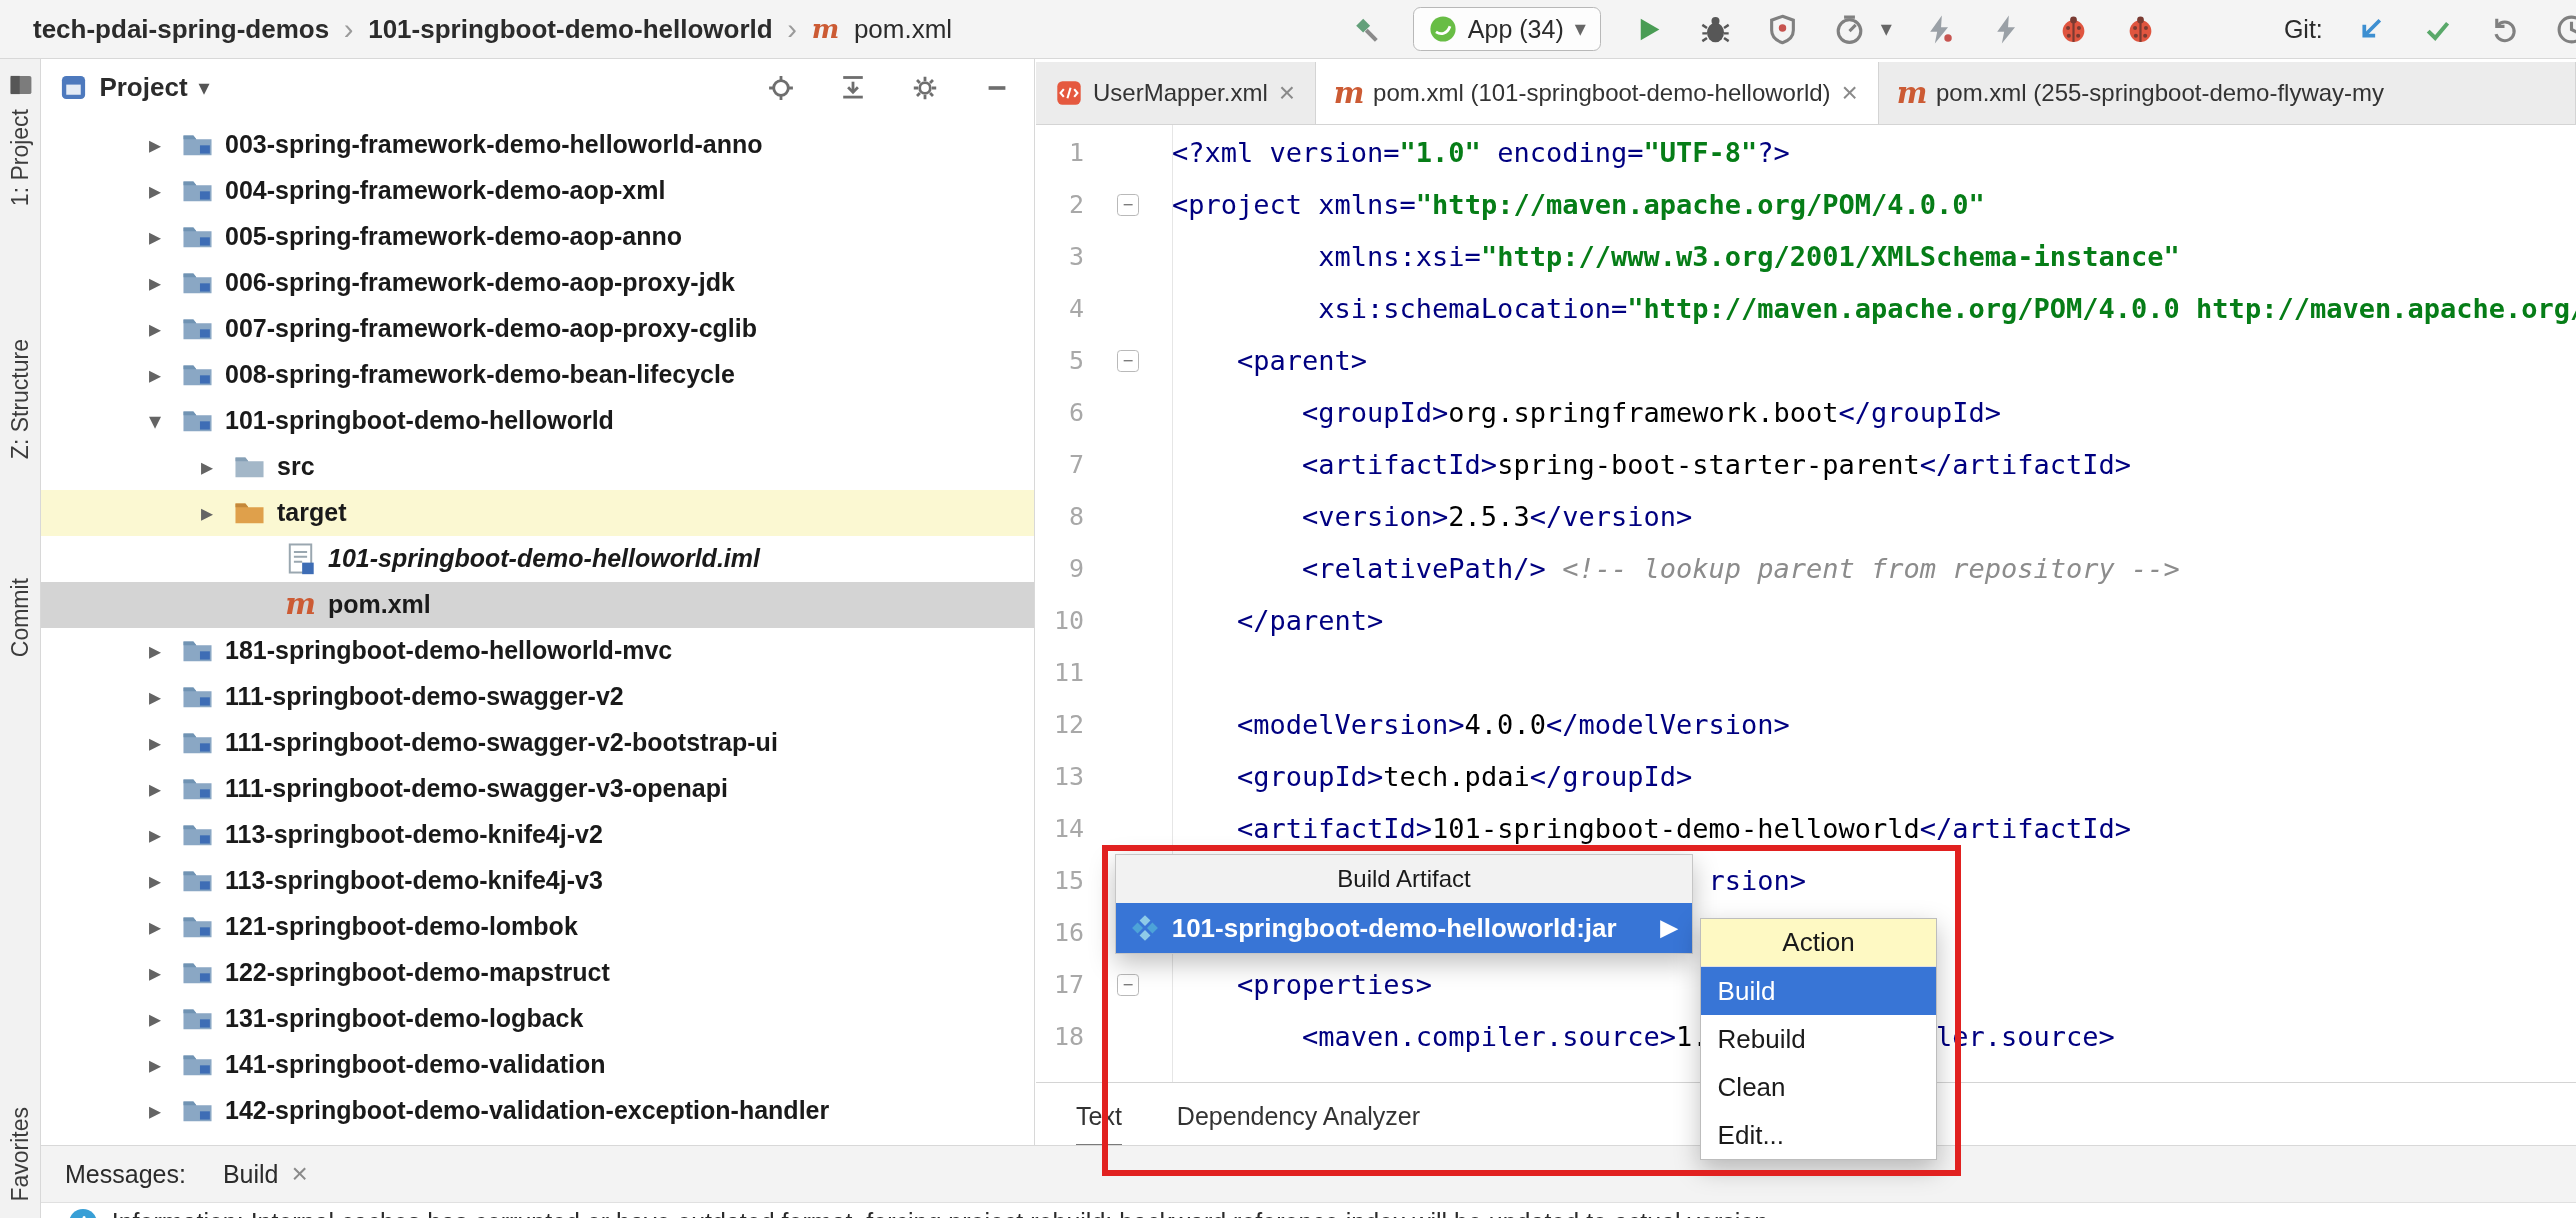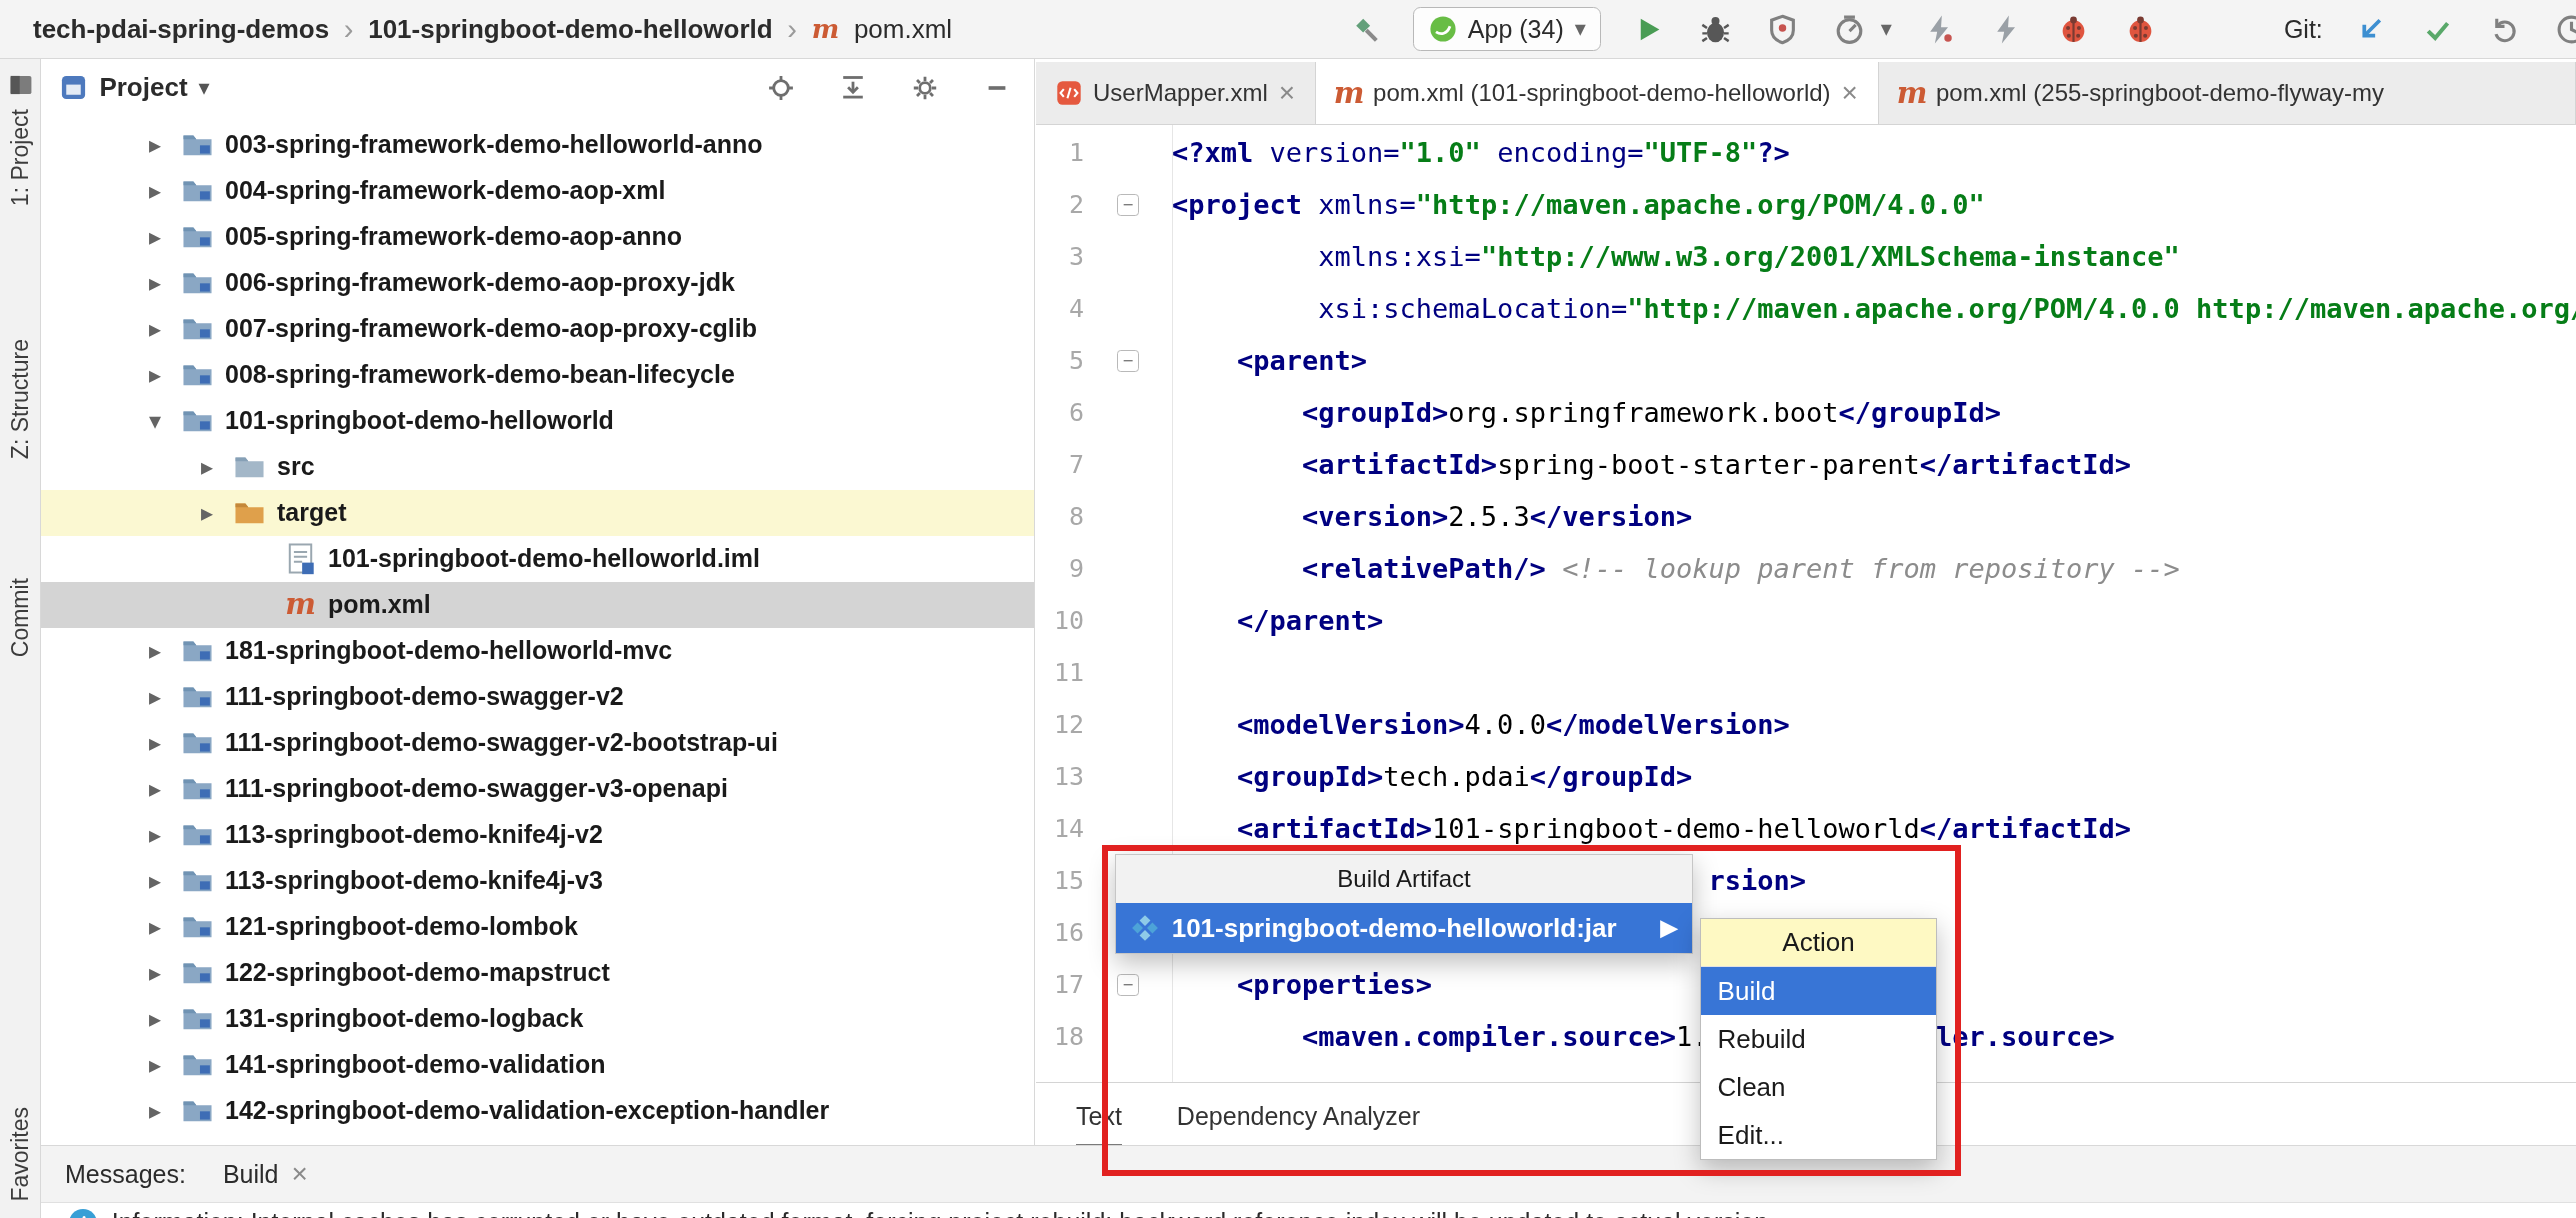--- a/index.html
+++ b/index.html
@@ -56,21 +56,21 @@
   .tab .ticon{width:26px;height:26px;margin-right:0}
   .tab .ticon svg{width:26px;height:26px}
   .tclose{color:#8a8a8a;font-size:28px;line-height:1}
   .codearea{position:absolute;left:0;top:63px;right:0;bottom:67px;overflow:hidden;padding-top:1.8px}
   .codearea::before{content:"";position:absolute;left:136px;top:0;bottom:0;width:0.9px;background:#e6e6e6}
   .cline{display:flex;height:52px;align-items:center;white-space:pre;font-family:"DejaVu Sans Mono",monospace;font-size:27px}
   .lnum{width:48px;flex:none;text-align:right;color:#a8a8a8;font-size:25px}
   .fold{width:88px;flex:none;display:flex;align-items:center;justify-content:center}
   .foldbox{width:22px;height:22px;border:0.9px solid #b9b9b9;border-radius:3.7px;background:#fff;color:#777;font-size:18.4px;line-height:20px;text-align:center;font-family:"Liberation Sans",sans-serif}
   .ctext{flex:none}
-  .c-t{color:#000080;font-weight:700}
+  .c-t{color:#000080;font-weight:400}
   .c-a{color:#000080}
   .c-v{color:#067d17;font-weight:700}
   .c-x{color:#000}
   .c-c{color:#8c8c8c;font-style:italic}
   .btabs{position:absolute;left:0;bottom:0;right:0;height:67px;background:#fff;border-top:0.9px solid #d4d4d4;display:flex;align-items:stretch;padding-left:40px;gap:55px}
   .btab{display:flex;align-items:center;font-size:25px;color:#333;border-bottom:5.5px solid transparent;padding-top:5.5px}
   .btab.sel{border-bottom-color:#7a7a7a}
 
   
   .messages{position:absolute;left:41px;top:1145px;width:2535px;height:57px;background:#f3f3f3;border-top:0.9px solid #d8d8d8;display:flex;align-items:center;padding-left:24px;gap:37px;font-size:25px;color:#2b2b2b}
@@ -363,21 +363,21 @@
         <div class="trow hl" style="padding-left: 140px;">
           <span class="arr">▸</span>
           <span class="ticon">
             <svg viewBox="0 0 20 20">
               <path d="M1.5 4.5h6l1.8 2.3h9.2V16.5H1.5z" fill="#dfa04b"></path>
               <path d="M1.5 4.5h6l1.8 2.3H1.5z" fill="#c4883a"></path>
             </svg>
           </span>
           <span>target</span>
         </div>
-        <div class="trow" style="padding-left: 191px;">
+        <div class="trow" style="padding-left: 191px; font-style: italic;">
           <span class="arr"></span>
           <span class="ticon">
             <svg viewBox="0 0 20 20">
               <rect x="3.5" y="1.5" width="13" height="17" fill="#fff" stroke="#9aa7b0" stroke-width="1.2"></rect>
               <path d="M6 6h8M6 9h8M6 12h5" stroke="#9aa7b0" stroke-width="1.2"></path>
               <rect x="11" y="12.5" width="7" height="7" fill="#3e6db5"></rect>
             </svg>
           </span>
           <span>101-springboot-demo-helloworld.iml</span>
         </div>

